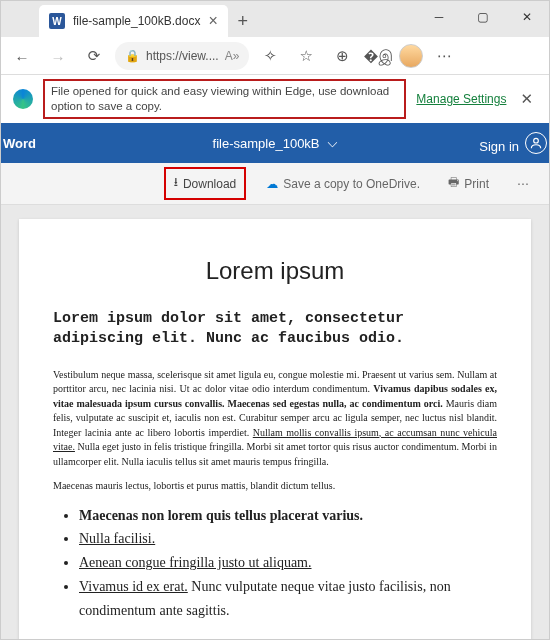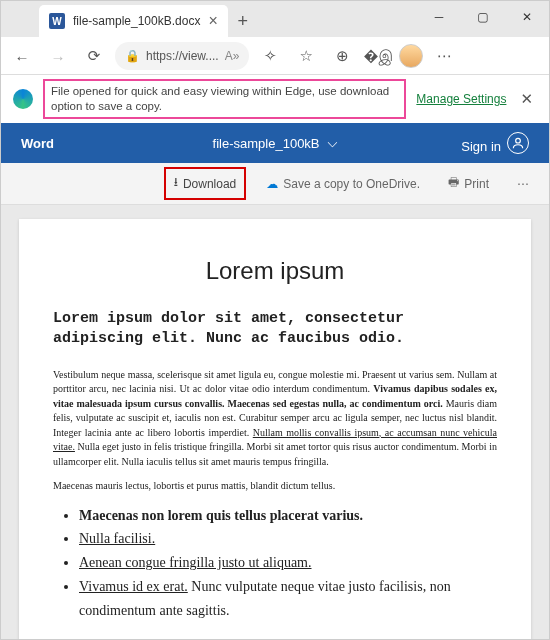--- a/index.html
+++ b/index.html
@@ -12,24 +12,24 @@
 .win-controls { margin-left: auto; display: flex; }
 .win-btn { width: 44px; height: 32px; display: flex; align-items: center; justify-content: center; color: #333; font-size: 12px; }
 .addrbar { height: 38px; background: #fff; display: flex; align-items: center; padding: 0 6px; gap: 6px; border-bottom: 1px solid #ddd; }
 .nav-btn { width: 30px; height: 30px; display: flex; align-items: center; justify-content: center; color: #555; font-size: 15px; border-radius: 4px; }
 .urlbox { flex: 0 0 130px; height: 28px; background: #f3f3f3; border-radius: 14px; display: flex; align-items: center; padding: 0 10px; gap: 6px; font-size: 12px; color: #555; }
 .lock { color: #777; }
 .url-star { margin-left: auto; color: #888; }
 .avatar { width: 24px; height: 24px; border-radius: 50%; background: linear-gradient(#ffd9a0,#e8a860); border: 1px solid #ccc; }
 .infobar { height: 48px; display: flex; align-items: center; padding: 6px 12px; gap: 10px; font-size: 11.5px; color: #444; }
 .edge-icon { width: 20px; height: 20px; border-radius: 50%; background: conic-gradient(#0a84d8,#36c486,#0a84d8); flex-shrink: 0; }
-.info-text { flex: 1; line-height: 1.3; border: 2px solid #ec4899; padding: 3px 6px; }
+.info-text { flex: 1; line-height: 1.3; border: 2px solid #b91c1c; padding: 3px 6px; }
 .manage { color: #15803d; text-decoration: underline; font-size: 12px; }
 .info-close { color: #555; font-size: 15px; padding: 0 4px; }
-.word-header { height: 40px; background: #225ea8; color: #fff; display: flex; align-items: center; padding: 0 20px; font-size: 13px; }
+.word-header { height: 40px; background: #225ea8; color: #fff; display: flex; align-items: center; padding: 0 2px; font-size: 13px; }
 .app-name { font-weight: 600; }
 .doc-name { position: absolute; left: 50%; transform: translateX(-50%); display: flex; align-items: center; gap: 8px; }
 .signin { margin-left: auto; display: flex; align-items: flex-end; gap: 6px; }
 .user-circle { width: 22px; height: 22px; border: 1.5px solid #fff; border-radius: 50%; display: flex; align-items: center; justify-content: center; font-size: 12px; }
 .toolbar { height: 42px; background: #f4f4f4; border-bottom: 1px solid #ddd; display: flex; align-items: center; justify-content: flex-end; padding: 0 12px; gap: 12px; font-size: 12px; color: #666; }
 .tool-btn { display: flex; align-items: center; gap: 5px; padding: 4px 8px; }
 .download-btn { border: 2px solid #d40000; color: #444; }
 .cloud { color: #0078d4; }
 .doc-area { background: #e9e9e9; padding: 14px 18px; height: calc(640px - 36px - 38px - 48px - 40px - 42px); overflow: auto; }
 .page { background: #fff; padding: 28px 34px; font-family: Georgia, serif; color: #222; box-shadow: 0 1px 3px rgba(0,0,0,0.15); }

